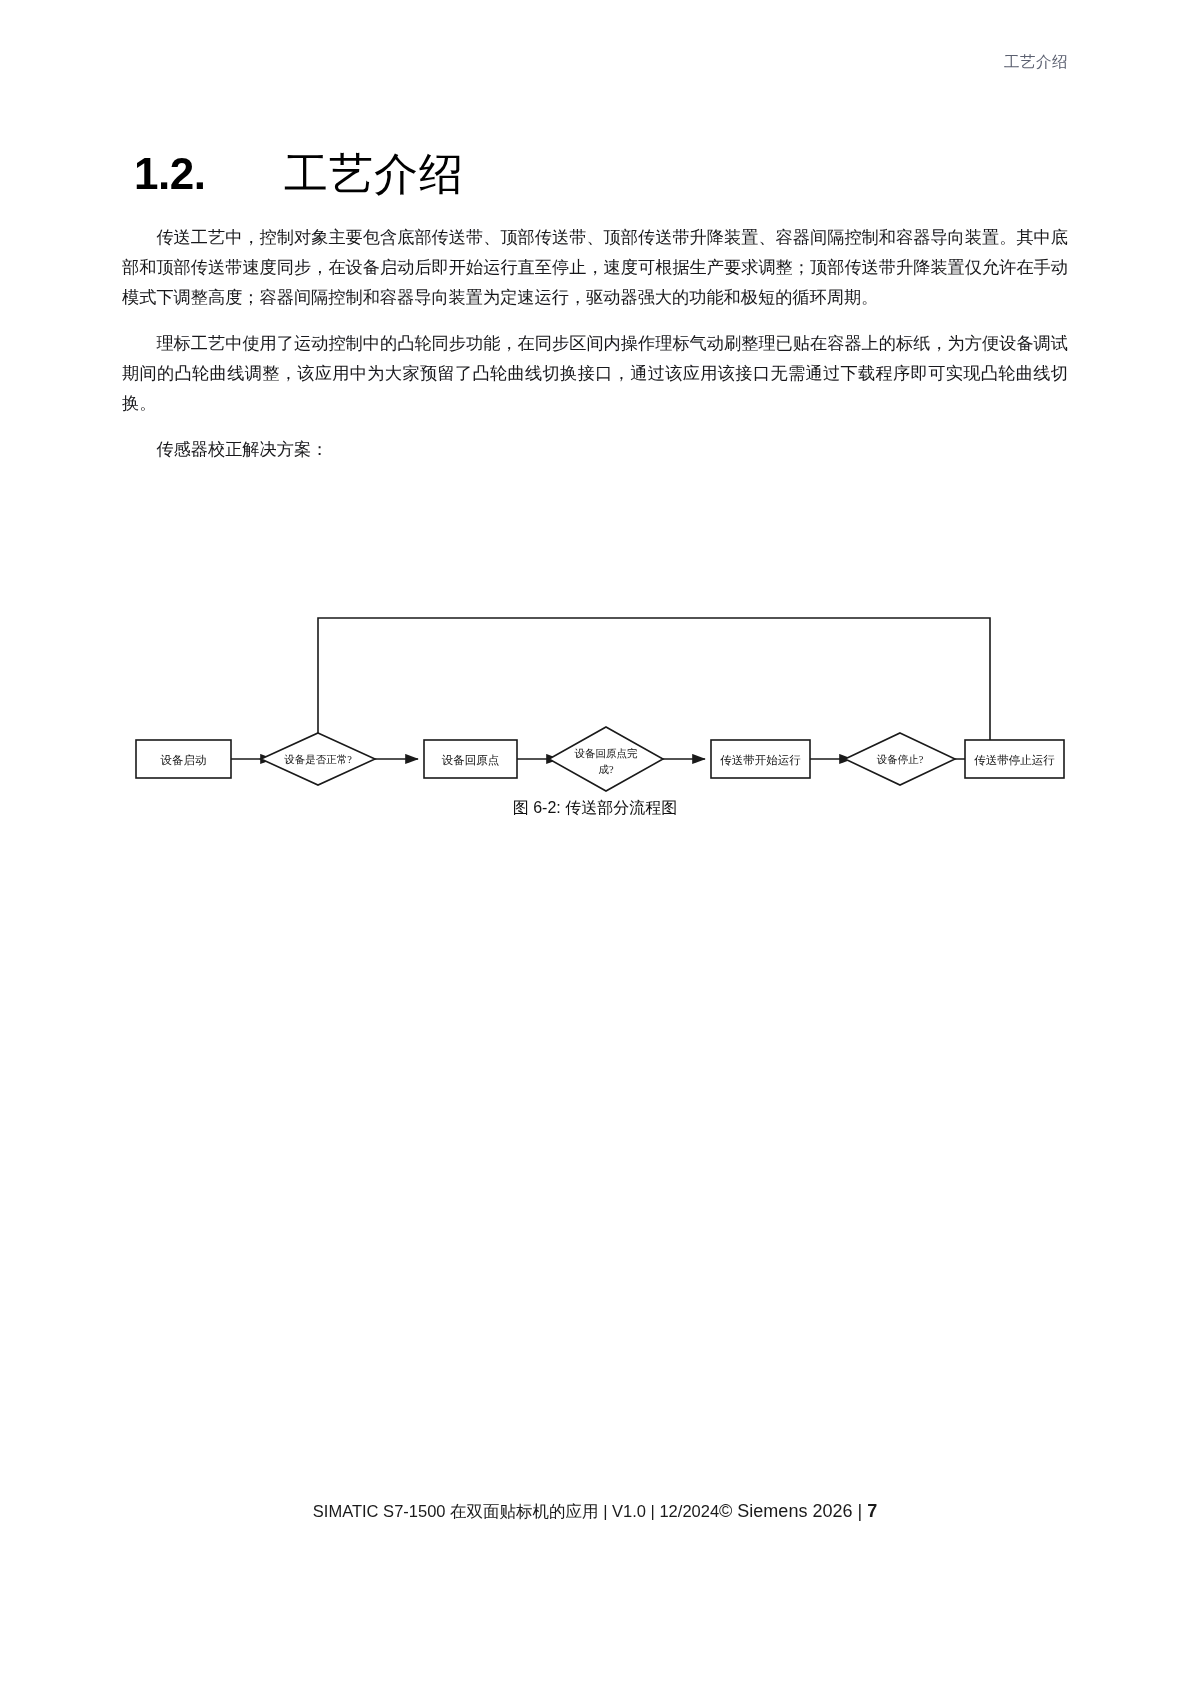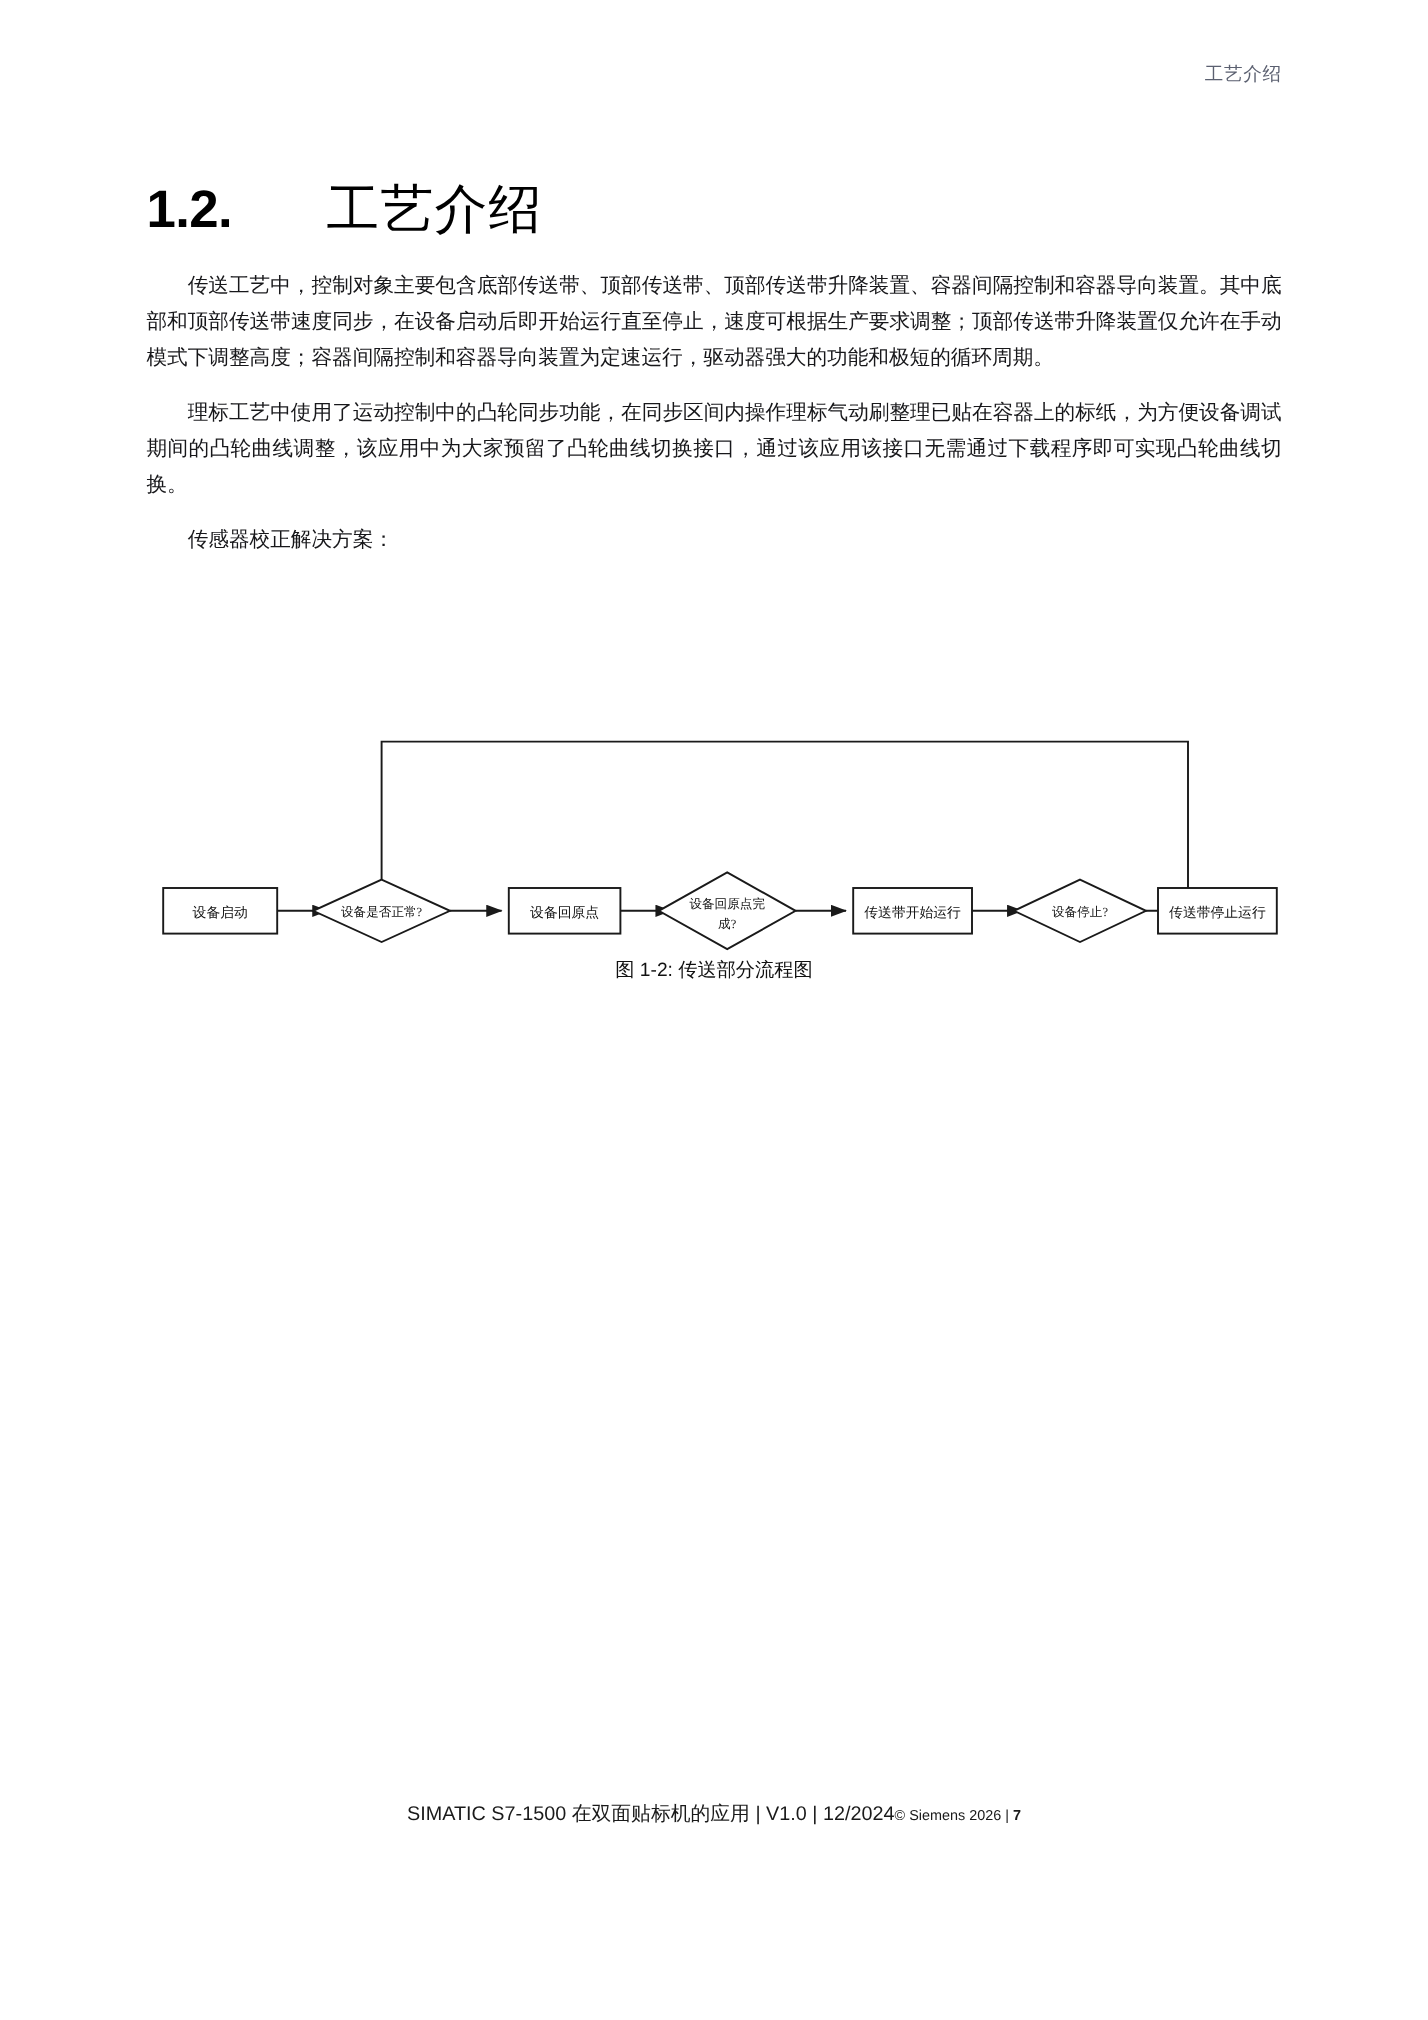--- a/index.html
+++ b/index.html
@@ -40,20 +40,21 @@
     right: 122px;
     display: flex;
     align-items: baseline;
   }
   .title-num {
     font-size: 44px;
     font-weight: bold;
     letter-spacing: -0.5px;
     color: #000;
     min-width: 150px;
+    margin-left: 12px;
   }
   .title-text {
     font-size: 44px;
     font-weight: 300;
     color: #000;
     letter-spacing: 1px;
   }
 
   
   .content {
@@ -100,21 +101,21 @@
     bottom: 160px;
     left: 122px;
     right: 122px;
     display: flex;
     justify-content: center;
     align-items: baseline;
     font-size: 16.5px;
     color: #1a1a1a;
   }
   .footer-right {
-    font-size: 12px;
+    font-size: 18px;
   }
   .footer-right .pagenum {
     font-weight: bold;
   }
 </style>
 </head>
 <body>
 
 <div class="page">
 
@@ -180,21 +181,21 @@
       </g>
       <line x1="833" y1="159" x2="875" y2="159" stroke="#1a1a1a" stroke-width="1.6" marker-end="url(#arrow)"></line>
 
       <g>
         <rect x="843" y="140" width="99" height="38" fill="#ffffff" stroke="#1a1a1a" stroke-width="1.6"></rect>
         <text x="892.5" y="164" text-anchor="middle" font-size="11.5" font-family="'Liberation Serif','DejaVu Serif',serif" fill="#111">传送带停止运行</text>
       </g>
     </svg>
   </div>
 
-  <div class="figure-caption">图 1-2: 传送部分流程图</div>
+  <div class="figure-caption">图 6-2: 传送部分流程图</div>
 
   <div class="footer">
     <div class="footer-left">SIMATIC S7-1500 在双面贴标机的应用 | V1.0 | 12/2024</div>
     <div class="footer-right">
       <span>© Siemens 2026 | </span><span class="pagenum">7</span>
     </div>
   </div>
 
 </div>
 

